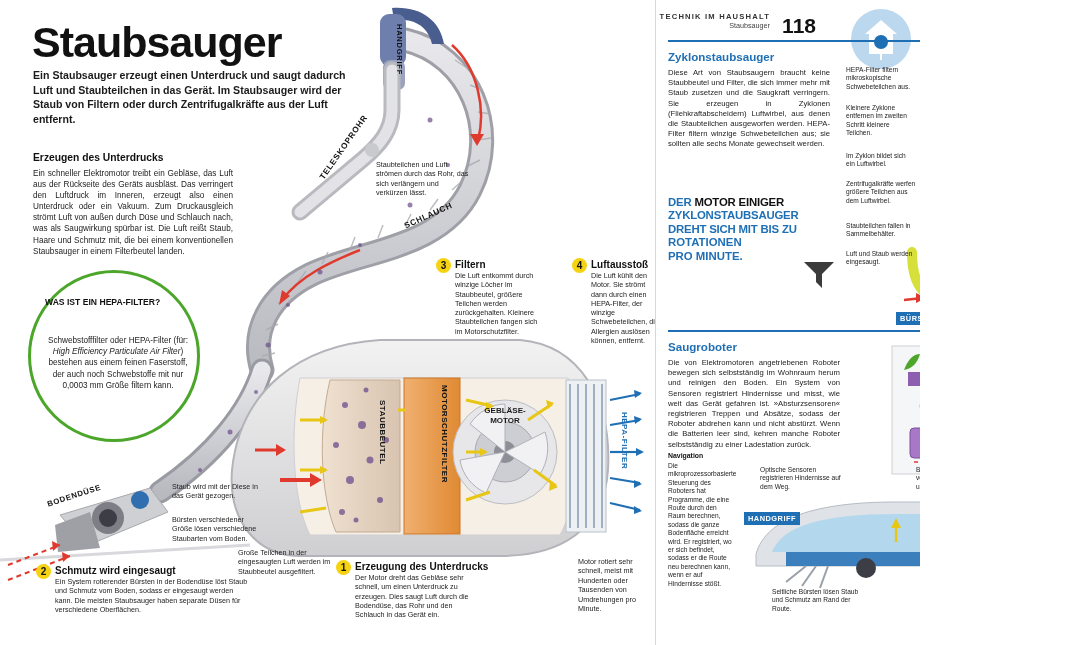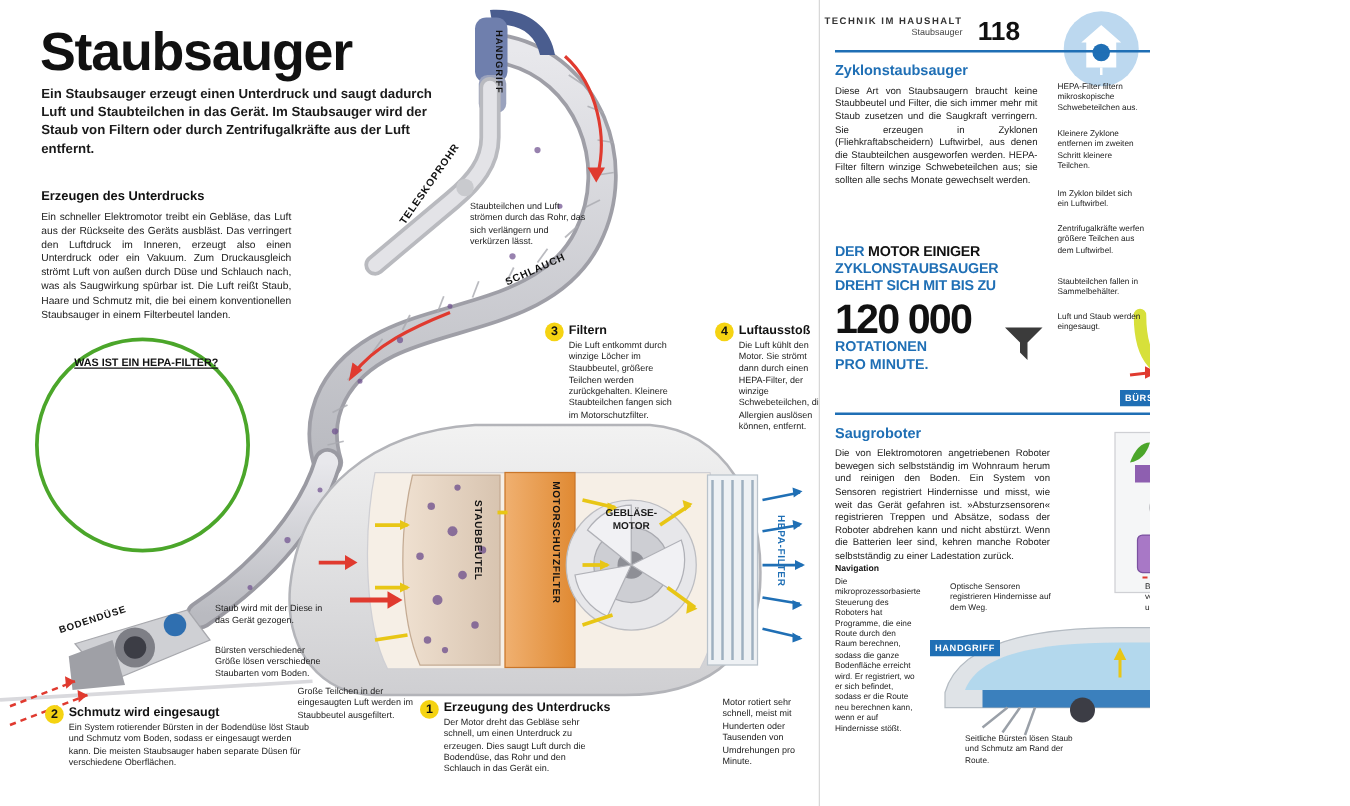--- a/index.html
+++ b/index.html
@@ -14,21 +14,21 @@
 
   h1#title{position:absolute;left:32px;top:18px;margin:0;font-size:43px;font-weight:bold;letter-spacing:-1px;color:#111;}
   #intro{position:absolute;left:33px;top:68px;width:330px;font-size:10.6px;line-height:14.6px;font-weight:bold;color:#1b1b1b;}
 
   #sec1-h{position:absolute;left:33px;top:152px;font-size:10.3px;font-weight:bold;color:#111;}
   #sec1-b{position:absolute;left:33px;top:168px;width:200px;font-size:8.2px;line-height:11.1px;color:#222;text-align:justify;}
 
   
   #hepa-circle{position:absolute;left:28px;top:270px;width:172px;height:172px;border-radius:50%;
                border:3px solid #4ba62a;background:#ffffff;box-sizing:border-box;}
-  #hepa-circle .q{position:absolute;left:14px;top:12px;width:144px;text-align:center;font-size:8.6px;font-weight:bold;line-height:11px;color:#111;text-decoration:underline;}
+  #hepa-circle .q{position:absolute;left:14px;top:24px;width:144px;text-align:left;font-size:8.6px;font-weight:bold;line-height:11px;color:#111;}
   #hepa-circle .b{position:absolute;left:14px;top:62px;width:146px;text-align:center;font-size:8.2px;line-height:11.2px;color:#222;}
   #hepa-circle .b i{font-style:italic;}
 
   
   .tx{position:absolute;font-size:7.2px;line-height:9.4px;color:#222;}
 
   
   .numcall{position:absolute;}
   .numcall .num{position:absolute;left:0;top:0;width:15px;height:15px;border-radius:50%;
       background:#f5d312;color:#111;font-size:10px;font-weight:bold;line-height:15px;text-align:center;}
@@ -250,20 +250,21 @@
     </svg>
 
     <h1 id="title">Staubsauger</h1>
     <div id="intro">Ein Staubsauger erzeugt einen Unterdruck und saugt dadurch Luft und Staubteilchen in das Gerät. Im Staubsauger wird der Staub von Filtern oder durch Zentrifugalkräfte aus der Luft entfernt.</div>
 
     <div id="sec1-h">Erzeugen des Unterdrucks</div>
     <div id="sec1-b">Ein schneller Elektromotor treibt ein Gebläse, das Luft aus der Rückseite des Geräts ausbläst. Das verringert den Luftdruck im Inneren, erzeugt also einen Unterdruck oder ein Vakuum. Zum Druckausgleich strömt Luft von außen durch Düse und Schlauch nach, was als Saugwirkung spürbar ist. Die Luft reißt Staub, Haare und Schmutz mit, die bei einem konventionellen Staubsauger in einem Filterbeutel landen.</div>
 
     <div id="hepa-circle">
       <div class="q">WAS IST EIN HEPA-FILTER?</div>
+      <div class="b"><span>Schwebstofffilter oder HEPA-Filter (für: </span><i>High Efficiency Particulate Air Filter</i><span>) bestehen aus einem feinen Faserstoff, der auch noch Schwebstoffe mit nur 0,0003 mm Größe filtern kann.</span></div>
     </div>
 
     <div class="rot" style="left:404px;top:24px;transform:rotate(90deg);font-size:7.6px;">HANDGRIFF</div>
     <div class="rot" style="left:318px;top:176px;transform:rotate(-55deg);">TELESKOPROHR</div>
     <div class="rot" style="left:403px;top:222px;transform:rotate(-24deg);">SCHLAUCH</div>
     <div class="rot" style="left:46px;top:500px;transform:rotate(-18deg);font-size:7.8px;">BODENDÜSE</div>
     <div class="vlabel" style="left:378px;top:400px;">STAUBBEUTEL</div>
     <div class="vlabel" style="left:440px;top:385px;">MOTORSCHUTZFILTER</div>
     <div class="vlabel" style="left:620px;top:412px;color:#1f6fb5;">HEPA-FILTER</div>
     <div style="position:absolute;left:474px;top:406px;width:62px;text-align:center;font-size:8px;font-weight:bold;line-height:10px;">GEBLÄSE-<br>MOTOR</div>
@@ -322,21 +323,20 @@
   <div id="rule1"></div>
   <div id="rule2"></div>
 
   <div class="rh" style="left:668px;top:50px;">Zyklonstaubsauger</div>
   <div class="rb" style="left:668px;top:68px;width:162px;">Diese Art von Staubsaugern braucht keine Staubbeutel und Filter, die sich immer mehr mit Staub zusetzen und die Saugkraft verringern. Sie erzeugen in Zyklonen (Fliehkraftabscheidern) Luftwirbel, aus denen die Staubteilchen ausgeworfen werden. HEPA-Filter filtern winzige Schwebeteilchen aus; sie sollten alle sechs Monate gewechselt werden.</div>
 
   <div id="bignum-box">
     <div class="l1"><span>DER</span> <em>MOTOR EINIGER</em></div>
     <div class="l1">ZYKLONSTAUBSAUGER</div>
     <div class="l1">DREHT SICH MIT BIS ZU</div>
-    <div class="big">120 000</div>
     <div class="l3">ROTATIONEN</div>
     <div class="l3">PRO MINUTE.</div>
   </div>
   <svg style="position:absolute;left:802px;top:260px;width:34px;height:30px;" viewBox="0 0 34 30">
     <polygon points="2,2 32,2 20,14 20,28 14,22 14,14" fill="#3b3b3b"></polygon>
   </svg>
 
   <svg style="position:absolute;left:900px;top:52px;width:180px;height:270px;" viewBox="0 0 180 270">
     <rect x="38" y="22" width="76" height="210" rx="10" fill="#e9e9ec" stroke="#bcbcc2"></rect>
 

